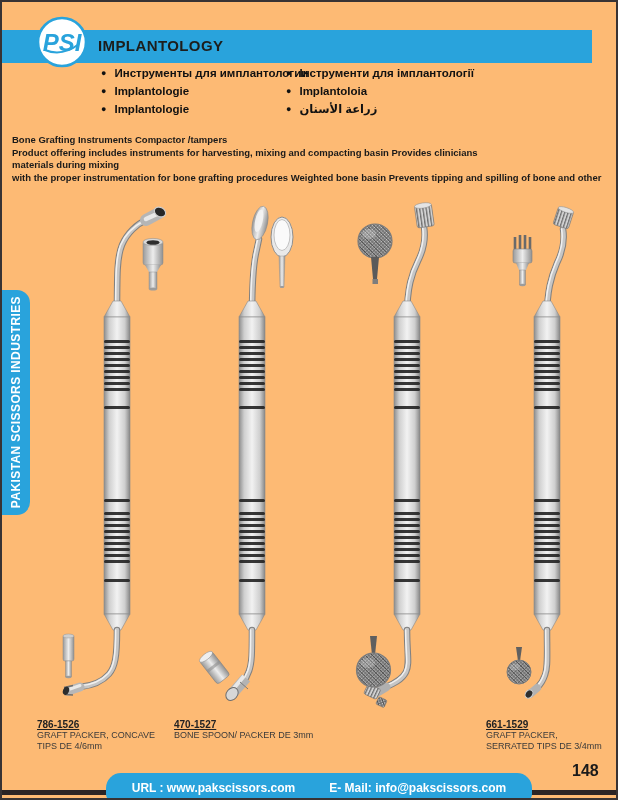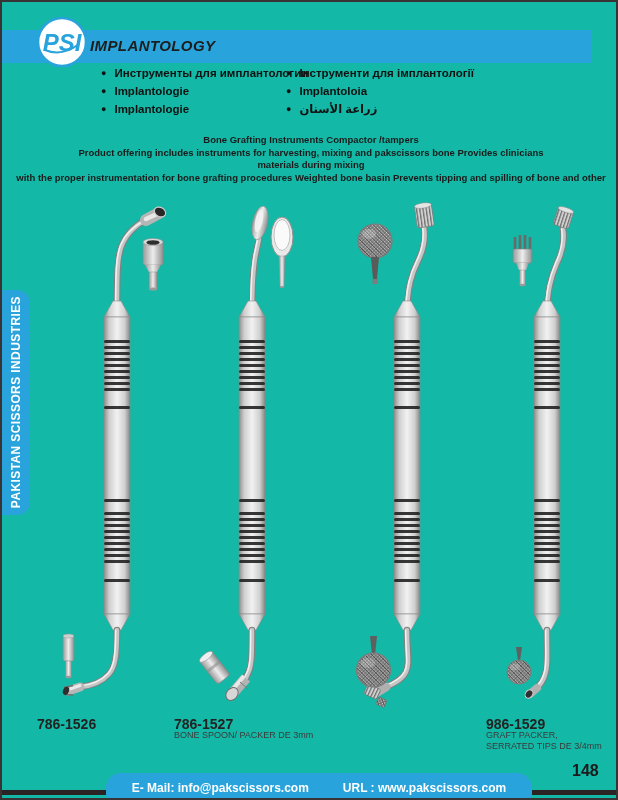--- a/index.html
+++ b/index.html
@@ -1,50 +1,50 @@
 <!DOCTYPE html>
 <html style="--accent: #29a3dc; --dark: #2b2425;"><head>
 <meta charset="utf-8">
 <style>
   :root{ --accent:#29a3dc; --dark:#2b2425; }
   html,body{margin:0;padding:0;background:#e8e8e8;}
   .page{
     position:relative; width:618px; height:800px; margin:0 auto;
-    background:#14b8a6; overflow:hidden; box-sizing:border-box;
+    background:#fdba74; overflow:hidden; box-sizing:border-box;
     border:2px solid #38３;
     border:2px solid #383334;
     font-family:"Liberation Sans","DejaVu Sans",sans-serif;
   }
   
   .header-bar{position:absolute; left:0; top:28px; width:590px; height:33px; background:var(--accent);}
-  .header-title{position:absolute; left:88px; top:35px; font-size:15px; font-weight:bold; color:#1d1d1b; letter-spacing:.4px;font-style:italic;}
+  .header-title{position:absolute; left:96px; top:35px; font-size:15px; font-weight:bold; color:#1d1d1b; letter-spacing:.4px;}
   .logo{position:absolute; left:34px; top:14px; width:52px; height:52px;}
   
   .bullets{position:absolute; top:62px; font-size:11.5px; font-weight:bold; color:#111;}
   .bullets.col1{left:99px;}
   .bullets.col2{left:284px;}
   .bullet-row{display:flex; align-items:flex-start; gap:8px; line-height:18px; white-space:nowrap;}
   .dot{font-size:9px; line-height:18px;}
   
-  .desc{position:absolute; top:132px; left:10px; width:598px; text-align:center;
+  .desc{position:absolute; top:132px; left:10px; width:598px; 
         font-size:9.5px; font-weight:bold; color:#1a1a1a; line-height:12.5px;}
   
   .sidebar{position:absolute; left:0; top:288px; width:28px; height:225px; background:var(--accent);
            border-radius:0 13px 13px 0; display:flex; align-items:center; justify-content:center;}
   .sidebar-label{writing-mode:vertical-rl; transform:rotate(180deg); color:#fff; font-weight:bold;
                  font-size:12px; letter-spacing:.4px; white-space:nowrap;}
   
   .instrument{position:absolute; top:193px; width:150px; height:525px;}
   #inst1{left:45px;} #inst2{left:180px;} #inst3{left:335px;} #inst4{left:480px;}
   .sOut{fill:none; stroke:#818181; stroke-width:6.5; stroke-linecap:round;}
   .sMid{fill:none; stroke:#c6c6c6; stroke-width:4.4; stroke-linecap:round;}
   .sHi{fill:none; stroke:#f0f0f0; stroke-width:1.6; stroke-linecap:round;}
   
   .product{position:absolute; top:717px; font-size:9px; line-height:11px; color:#3a3a3a;}
-  .product .code{font-weight:bold; font-size:14px; color:#222;}
+  .product .code{font-weight:bold; font-size:10px; color:#222;text-decoration:underline;}
   #p1{left:35px; width:132px;} #p2{left:172px; width:160px;} #p3{left:332px; width:146px;} #p4{left:484px; width:120px;}
   
   .pagenum{position:absolute; left:570px; top:760px; font-size:16px; font-weight:bold; color:#1a1a1a;}
   .bottom-rule{position:absolute; left:0; top:788px; width:100%; height:5px; background:var(--dark);}
   .footer-pill{position:absolute; left:104px; top:771px; width:426px; height:29px; background:var(--accent);
                border-radius:15px 15px 8px 8px; display:flex; align-items:center; justify-content:center; gap:34px;
                color:#fff; font-weight:bold; font-size:12px; white-space:nowrap; z-index:3;}
 </style>
 </head>
 <body>
@@ -139,21 +139,21 @@
       <span>Implantoloia</span>
     </div>
     <div class="bullet-row">
       <span class="dot">●</span>
       <span>زراعة الأسنان</span>
     </div>
   </div>
 
   <div class="desc">
     <div>Bone Grafting Instruments Compactor /tampers</div>
-    <div>Product offering includes instruments for harvesting, mixing and pakscissors bone Provides clinicians</div>
+    <div>Product offering includes instruments for harvesting, mixing and compacting basin Provides clinicians</div>
     <div>materials during mixing</div>
     <div>with the proper instrumentation for bone grafting procedures Weighted bone basin  Prevents tipping and spilling of bone and other</div>
   </div>
 
   <div class="sidebar">
     <span class="sidebar-label">PAKISTAN SCISSORS INDUSTRIES</span>
   </div>
 
   <svg id="inst1" class="instrument" viewBox="0 0 150 525">
     <g>
@@ -288,30 +288,31 @@
     </g>
     <g>
       <path d="M34,452 L40,452 L38,466 L36,466 Z" fill="#606060"></path>
       <circle cx="37" cy="477" r="12" fill="url(#mesh)" stroke="#7c7c7c" stroke-width="1"></circle>
       <ellipse cx="33" cy="472" rx="5" ry="3.6" fill="#ffffff" opacity="0.22"></ellipse>
     </g>
   </svg>
 
   <div id="p1" class="product">
     <div class="code">786-1526</div>
+    <div class="name">GRAFT PACKER, CONCAVE TIPS DE 4/6mm</div>
   </div>
   <div id="p2" class="product">
-    <div class="code">786-1527</div>
+    <div class="code">470-1527</div>
     <div class="name">BONE SPOON/ PACKER DE 3mm</div>
   </div>
   <div id="p4" class="product">
-    <div class="code">986-1529</div>
+    <div class="code">661-1529</div>
     <div class="name">GRAFT PACKER, SERRATED TIPS DE 3/4mm</div>
   </div>
 
   <div class="pagenum">148</div>
   <div class="bottom-rule"></div>
   <div class="footer-pill">
+    <span>URL : www.pakscissors.com</span>
     <span>E- Mail: info@pakscissors.com</span>
-    <span>URL : www.pakscissors.com</span>
   </div>
 
 </div>
 
 </body></html>

